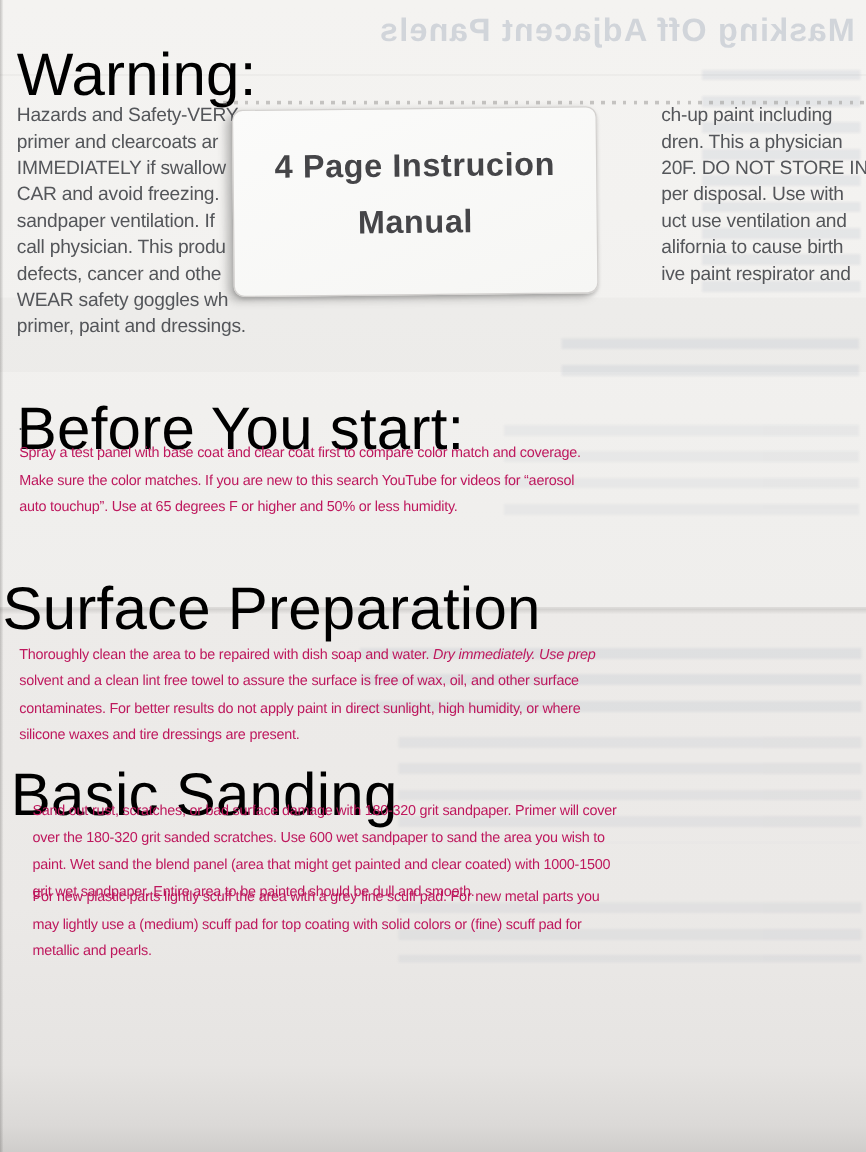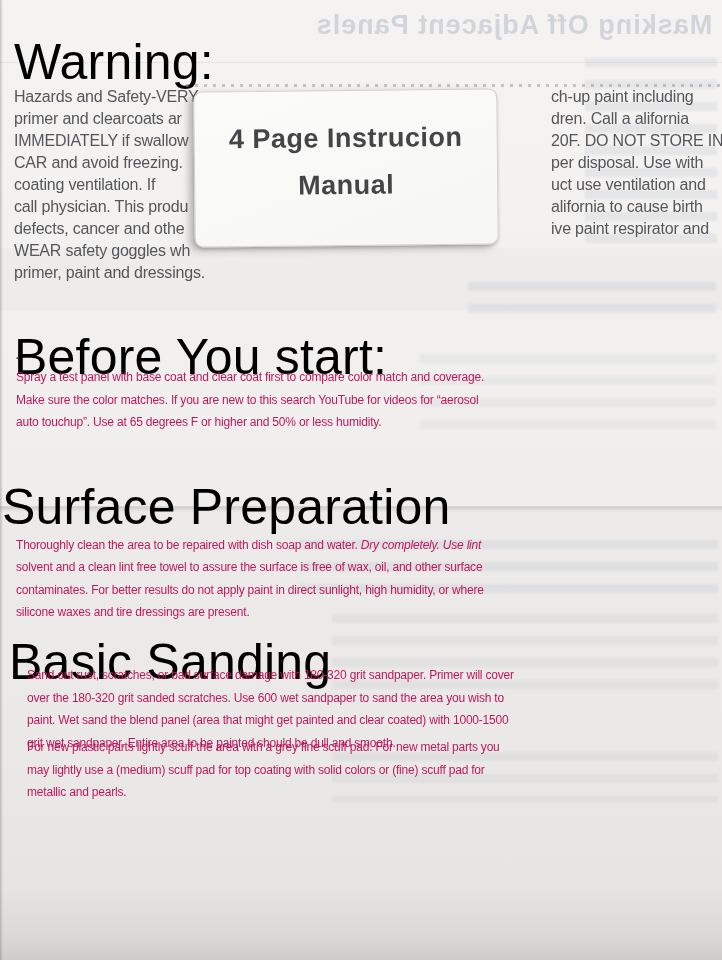--- a/index.html
+++ b/index.html
@@ -75,32 +75,32 @@
   <div class="abs ghost-lines g6"></div>
 
   <div class="abs h" style="left:14px;top:8px">Warning:</div>
 
   <div class="abs warn-row" style="top:88px">
     <span>Hazards and Safety-VERY</span>
     <span class="warn-right">ch-up paint including</span>
   </div>
   <div class="abs warn-row" style="top:110px">
     <span>primer and clearcoats ar</span>
-    <span class="warn-right">dren. Call a alifornia</span>
+    <span class="warn-right">dren. This a physician</span>
   </div>
   <div class="abs warn-row" style="top:132px">
     <span>IMMEDIATELY if swallow</span>
     <span class="warn-right">20F. DO NOT STORE IN</span>
   </div>
   <div class="abs warn-row" style="top:154px">
     <span>CAR and avoid freezing.</span>
     <span class="warn-right">per disposal. Use with</span>
   </div>
   <div class="abs warn-row" style="top:176px">
-    <span>coating ventilation. If</span>
+    <span>sandpaper ventilation. If</span>
     <span class="warn-right">uct use ventilation and</span>
   </div>
   <div class="abs warn-row" style="top:198px">
     <span>call physician. This produ</span>
     <span class="warn-right">alifornia to cause birth</span>
   </div>
   <div class="abs warn-row" style="top:220px">
     <span>defects, cancer and othe</span>
     <span class="warn-right">ive paint respirator and</span>
   </div>
@@ -119,21 +119,21 @@
   </div>
 
   <div class="abs h" style="left:14px;top:303px">Before You start:</div>
   <div class="abs stray" style="left:15px;top:345px">.</div>
   <div class="abs body-text" style="left:16px;top:366px;width:700px">Spray a test panel with base coat and clear coat first to compare color match and coverage.
 Make sure the color matches.  If you are new to this search YouTube for videos for “aerosol
 auto touchup”.  Use at 65 degrees F or higher and 50% or less humidity.</div>
 
   <div class="abs h" style="left:2px;top:453px">Surface Preparation</div>
   <div class="abs body-text" style="left:16px;top:511px;width:702px">
-    <span>Thoroughly clean the area to be repaired with dish soap and water.  </span><span class="ital">Dry completely. Use lint</span><span>
+    <span>Thoroughly clean the area to be repaired with dish soap and water.  </span><span class="ital">Dry immediately. Use prep</span><span>
 solvent and a clean lint free towel to assure the surface is free of wax, oil, and other surface
 contaminates. For better results do not apply paint in direct sunlight, high humidity, or where
 silicone waxes and tire dressings are present.</span>
   </div>
 
   <div class="abs h" style="left:9px;top:608px">Basic Sanding</div>
   <div class="abs body-text" style="left:27px;top:664px;width:695px">Sand out rust, scratches, or bad surface damage with 180-320 grit sandpaper. Primer will cover
 over the 180-320 grit sanded scratches. Use 600 wet sandpaper to sand the area you wish to
 paint. Wet sand the blend panel (area that might get painted and clear coated) with 1000-1500
 grit wet sandpaper. Entire area to be painted should be dull and smooth.</div>

